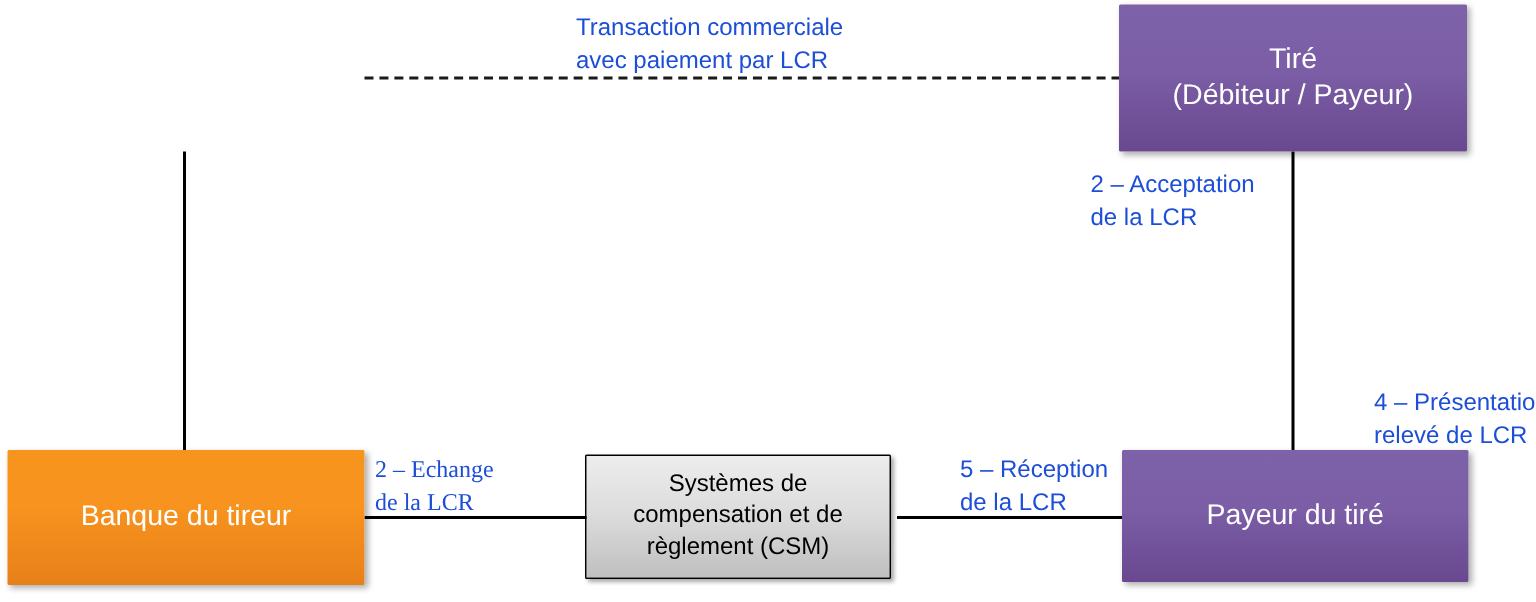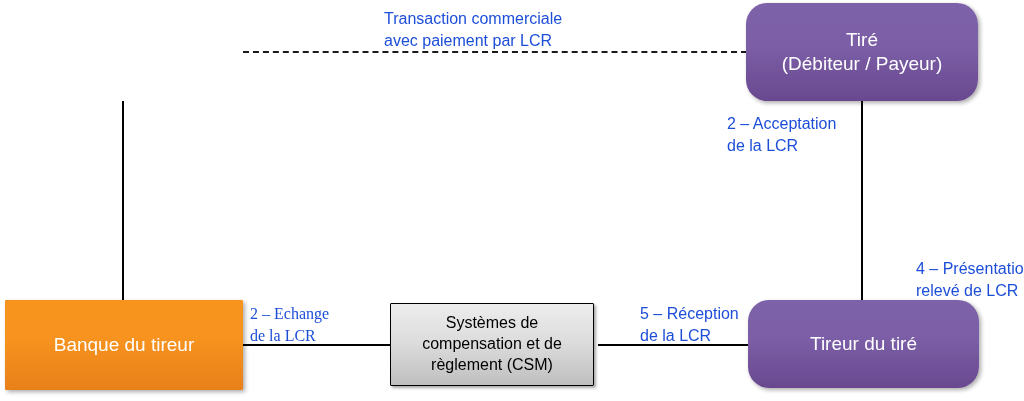--- a/index.html
+++ b/index.html
@@ -33,21 +33,20 @@
     box-shadow: 2px 2px 4px rgba(0,0,0,0.33);
     z-index: 3;
     padding: 2px 6px;
     white-space: pre-line;
   }
   .node.orange {
     background: linear-gradient(to bottom, #F7941E 0%, #F7931E 42%, #E8801A 100%);
   }
   .node.purple {
     background: linear-gradient(to bottom, #7E62A9 0%, #7B5EA6 45%, #69488F 100%);
-    border-radius: 21px;
   }
   .node.silver {
     background: linear-gradient(to bottom, #EDEDED 0%, #DCDCDC 48%, #BFBFBF 100%);
     color: #000000;
     border: 1px solid #000000;
     box-shadow: 2px 2px 3px rgba(0,0,0,0.35);
     font-size: 16px;
     line-height: 1.3;
   }
 
@@ -113,21 +112,21 @@
   <div class="node purple" id="node-tire">
     <span>Tiré
 (Débiteur / Payeur)</span>
   </div>
 
   <div class="node orange" id="node-banque-tireur">
     <span>Banque du tireur</span>
   </div>
 
   <div class="node purple" id="node-banque-tire">
-    <span>Tireur du tiré</span>
+    <span>Payeur du tiré</span>
   </div>
 
   <div class="node silver" id="node-csm">
     <span>Systèmes de
 compensation et de
 règlement (CSM)</span>
   </div>
 
   <div class="edge-label" id="label-transaction">Transaction commerciale
 avec paiement par LCR</div>

